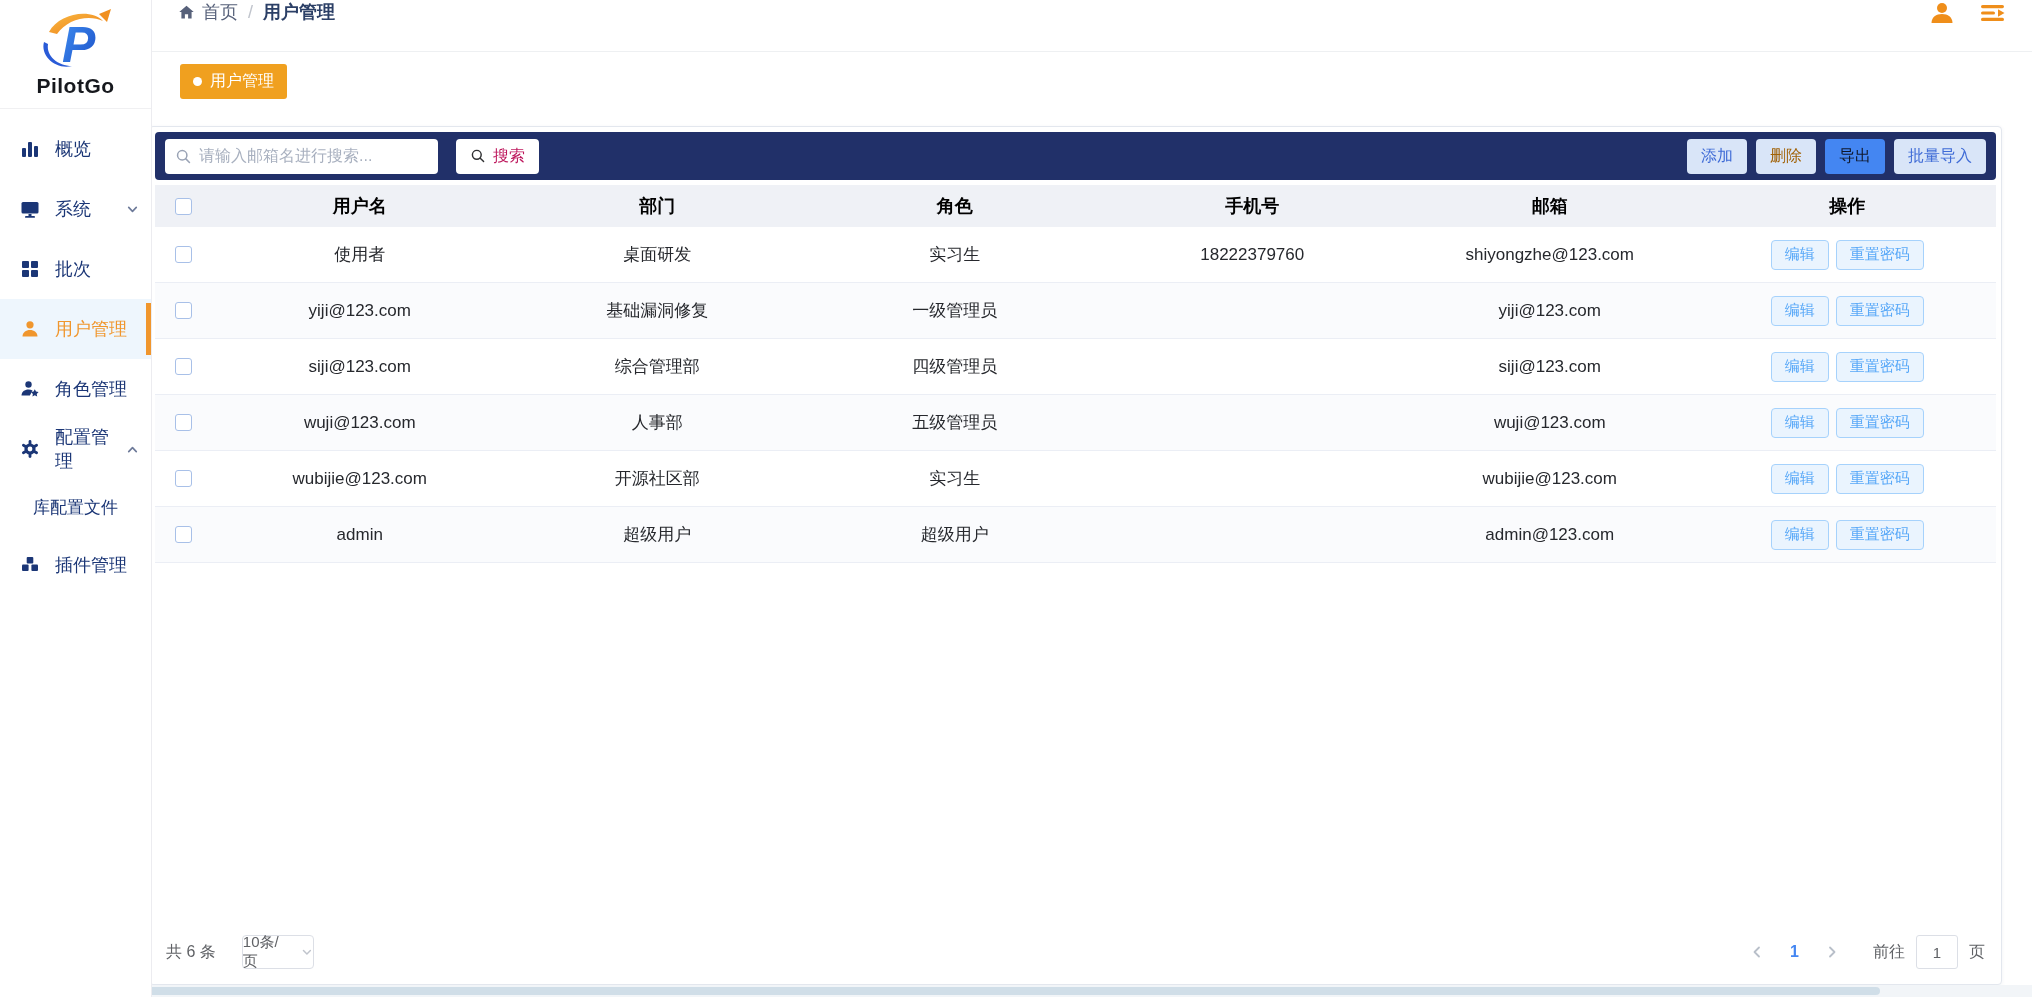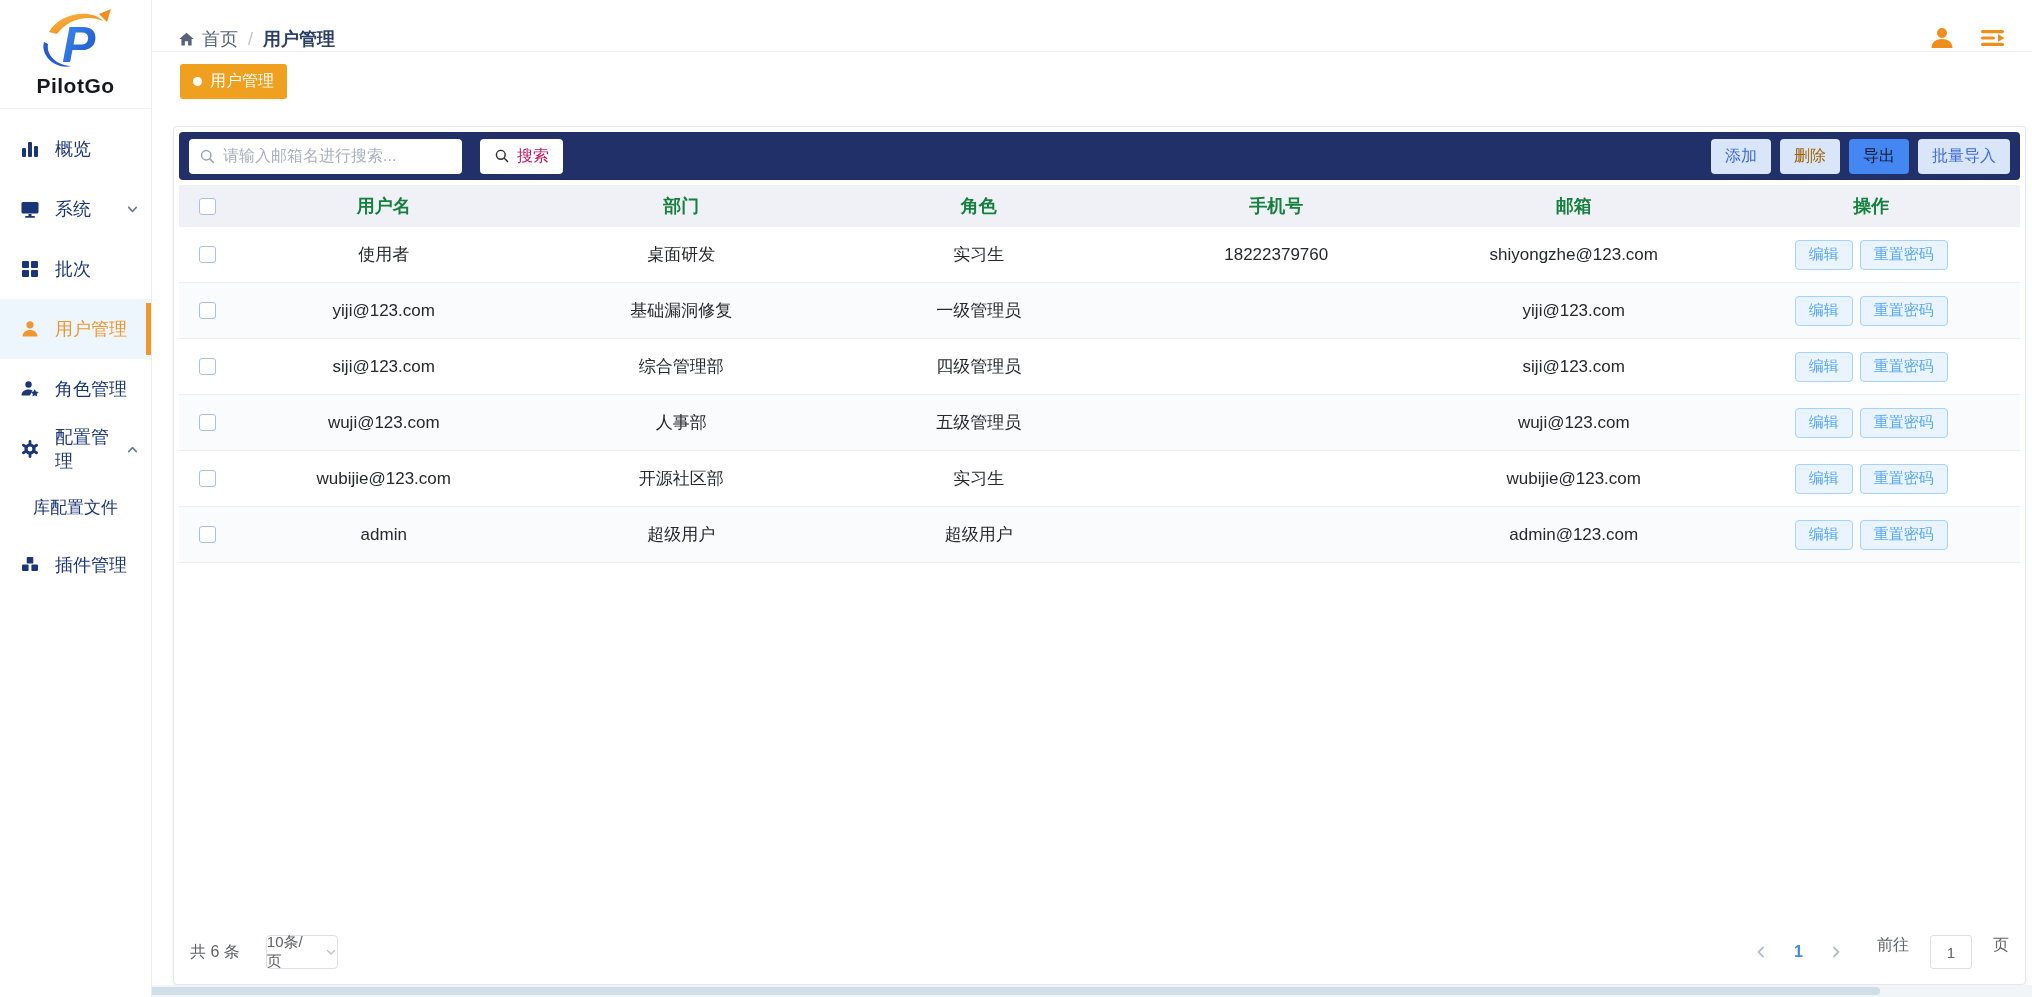--- a/index.html
+++ b/index.html
@@ -16,76 +16,76 @@
     color:#1b3676; font-size:18px; cursor:pointer; position:relative; }
   .nav-item .ni-icon { width:22px; height:22px; margin-right:13px; display:flex; align-items:center; color:#1b3676; flex:0 0 auto; }
   .nav-item.active { background:#eef6fd; color:var(--accent-orange,#f0962d); }
   .nav-item.active .ni-icon { color:var(--accent-orange,#f0962d); }
   .nav-item.active::after { content:""; position:absolute; right:0; top:4px; bottom:4px; width:5px; background:var(--accent-orange,#f0962d); }
   .nav-item.sub { justify-content:center; padding-left:0; font-size:17px; height:56px; }
   .ni-chevron { margin-left:auto; margin-right:12px; display:flex; }
 
   
   .topbar { position:absolute; left:152px; right:0; top:0; height:52px;
-    border-bottom:1px solid #eef0f2; display:flex; align-items:flex-end; padding:0 26px; background:#fff; }
+    border-bottom:1px solid #eef0f2; display:flex; align-items:flex-start; padding:0 26px; background:#fff; }
   .breadcrumb { display:flex; align-items:center; gap:10px; font-size:18px; }
   .bc-home { display:flex; align-items:center; gap:7px; color:#57617a; cursor:pointer; }
   .bc-sep { color:#c0c4cc; }
   .bc-current { color:#2b3f66; font-weight:600; }
   .topbar-right { margin-left:auto; display:flex; align-items:center; gap:24px; color:var(--icon-orange,#ef8e1a); }
   .topbar-right .tb-icon { cursor:pointer; display:flex; }
 
   
   .tag-row { position:absolute; left:152px; top:52px; right:0; padding:12px 0 0 28px; background:#fff; }
   .view-tag { display:inline-flex; align-items:center; gap:8px; background:var(--tag-orange,#f0a01f);
     color:#fff; font-size:16px; padding:7px 13px; border-radius:3px; cursor:pointer; }
   .view-tag .dot { width:9px; height:9px; border-radius:50%; background:#fff; }
 
   
-  .card { position:absolute; left:173px; top:126px; width:1853px; height:859px;
+  .card { position:absolute; left:149px; top:126px; width:1853px; height:859px;
     background:#fff; border:1px solid #e3e7ee; border-radius:4px; box-shadow:0 1px 4px rgba(30,50,100,.06);
     display:flex; flex-direction:column; }
   .toolbar { margin:5px; height:48px; background:var(--navy,#213069); border-radius:4px;
     display:flex; align-items:center; padding:0 10px; flex:0 0 auto; }
   .search-wrap { position:relative; }
   .search-wrap .mag { position:absolute; left:10px; top:9px; color:#9aa3b5; }
   .search-input { width:273px; height:35px; border:none; border-radius:4px; padding:0 10px 0 34px;
     font-size:16px; color:#303133; outline:none; font-family:inherit; }
   .search-input::placeholder { color:#a8b0bf; }
   .btn { height:35px; border:none; border-radius:4px; font-size:16px; padding:0 14px;
     cursor:pointer; font-family:inherit; display:inline-flex; align-items:center; gap:7px; }
   .btn-search { background:#fff; color:#be185d; margin-left:18px; }
   .toolbar-right { margin-left:auto; display:flex; gap:9px; }
   .btn-light { background:#d9e5f8; color:#3f6bd6; }
   .btn-disabled { background:#d9e5f8; color:#a16207; cursor:default; }
   .btn-primary { background:var(--primary-blue,#4486f2); color:#0f172a; }
 
   
   .table { margin:0 5px; flex:0 0 auto; }
   .thead, .trow { display:grid; grid-template-columns:56px repeat(6,1fr); align-items:center; }
-  .thead { height:42px; background:#eff1f6; font-weight:bold; font-size:18px; color:#15803d; }
+  .thead { height:42px; background:#eff1f6; font-weight:bold; font-size:18px; color:#000000; }
   .trow { height:56px; font-size:17px; color:#26282d; border-bottom:1px solid #ebeef5; background:#fff; }
   .trow:nth-child(even) { background:#fafbfd; }
   .cell { text-align:center; overflow:hidden; white-space:nowrap; }
   .cb { width:17px; height:17px; border:1.5px solid #a8c0e8; border-radius:3px; background:#fff; margin:0 auto; cursor:pointer; }
   .row-actions { display:flex; justify-content:center; gap:7px; }
   .mini-btn { height:30px; padding:0 13px; font-size:15px; border-radius:4px; cursor:pointer; font-family:inherit;
     background:#eaf4fe; border:1px solid #a6d2fc; color:#58a8f8; }
 
   .spacer { flex:1 1 auto; }
 
   
   .foot { flex:0 0 auto; height:54px; display:flex; align-items:center; padding:0 16px 10px 16px; font-size:16px; color:#606266; }
   .page-size { margin-left:26px; width:72px; height:34px; border:1px solid #dcdfe6; border-radius:4px;
     display:flex; align-items:center; justify-content:center; gap:8px; font-size:15px; color:#606266; cursor:pointer; background:#fff; }
   .foot-right { margin-left:auto; display:flex; align-items:center; gap:20px; }
   .pager { display:flex; align-items:center; gap:26px; }
   .pg-arrow { color:#b8bfc9; cursor:pointer; display:flex; font-size:18px; }
   .pg-num { color:var(--primary-blue,#4486f2); font-weight:600; font-size:16px; cursor:pointer; }
-  .goto { display:flex; gap:21px; margin-left:14px; }
+  .goto { display:flex; align-items:center; gap:11px; margin-left:14px; }
   .goto-input { width:42px; height:34px; border:1px solid #dcdfe6; border-radius:3px; text-align:center;
     font-size:15px; color:#606266; outline:none; font-family:inherit; }
 
   
   .hscroll { position:absolute; left:0; right:0; bottom:0; height:12px; background:#f2f5f8; }
   .hscroll .thumb { position:absolute; left:0; top:2px; height:8px; width:1880px; background:#d0dee8; border-radius:4px; }
 
   svg { display:block; }
 </style>
 </head>

